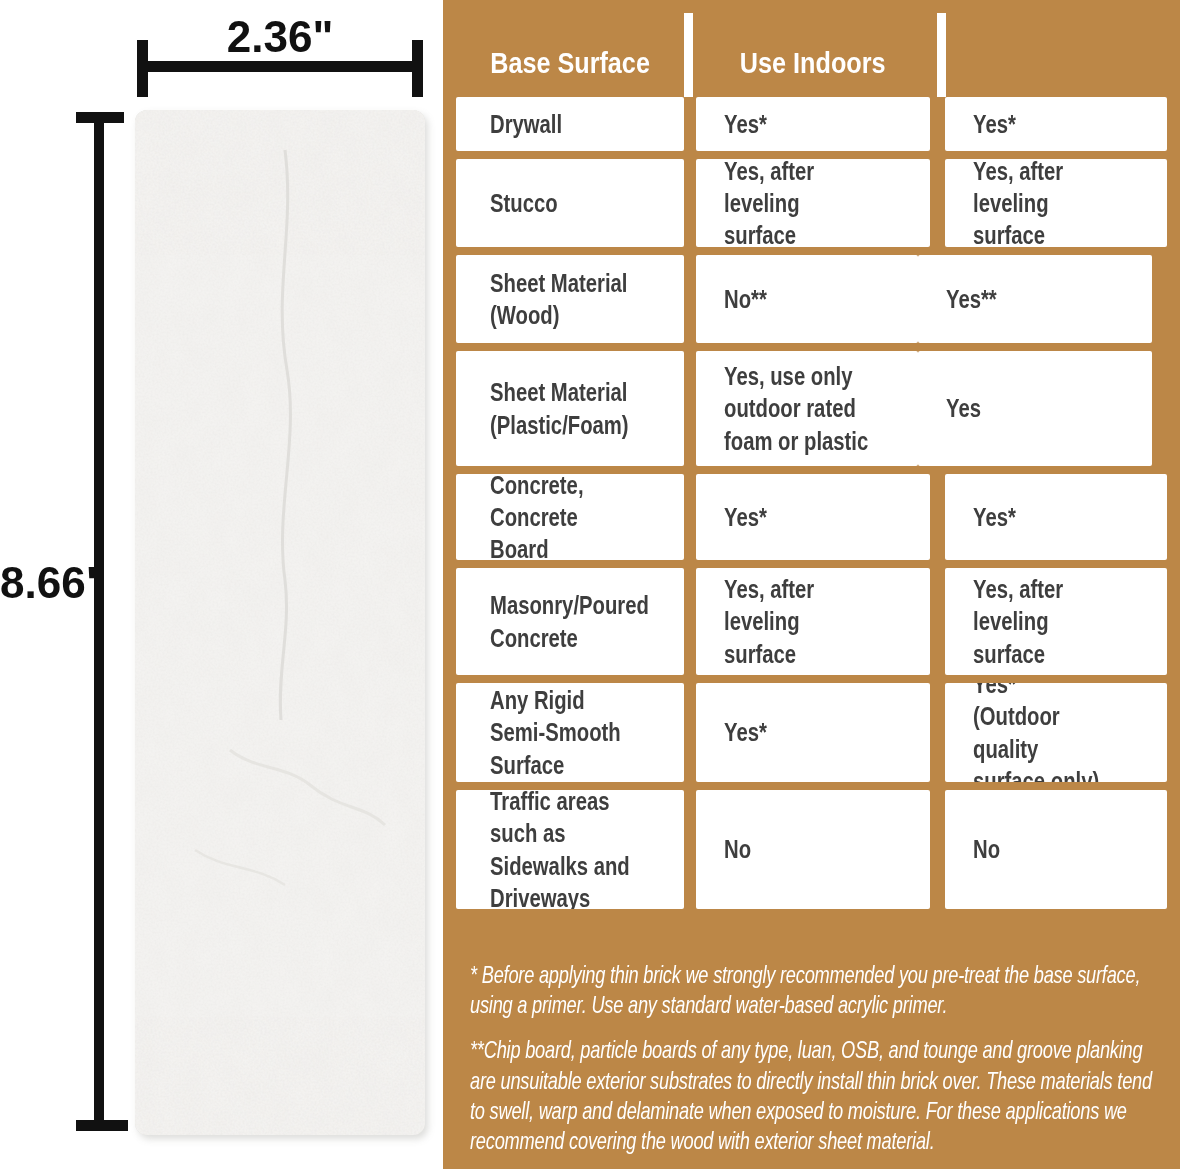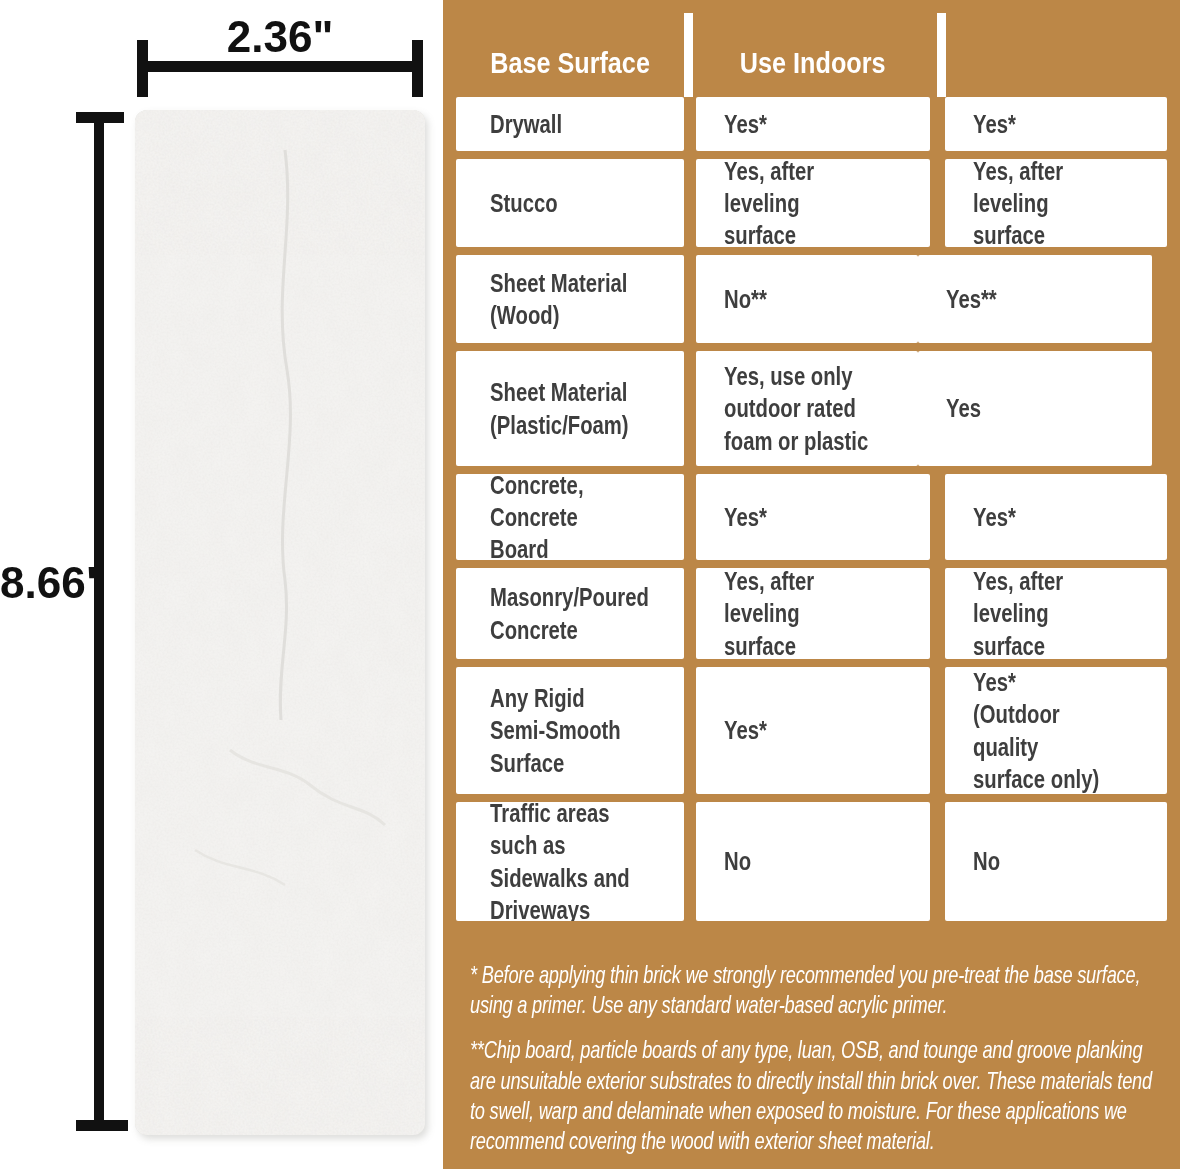--- a/index.html
+++ b/index.html
@@ -212,35 +212,35 @@
             <span>Concrete,
 Concrete Board</span>
           </div>
         <div class="cell c2">
             <span>Yes*</span>
           </div>
         <div class="cell c3">
             <span>Yes*</span>
           </div>
       </div>
-      <div class="trow" style="height:91px">
+      <div class="trow" style="height:107px">
         <div class="cell c1">
             <span>Masonry/Poured
 Concrete</span>
           </div>
         <div class="cell c2">
             <span>Yes, after leveling
 surface</span>
           </div>
         <div class="cell c3">
             <span>Yes, after leveling
 surface</span>
           </div>
       </div>
-      <div class="trow" style="height:127px">
+      <div class="trow" style="height:99px">
         <div class="cell c1">
             <span>Any Rigid
 Semi-Smooth
 Surface</span>
           </div>
         <div class="cell c2">
             <span>Yes*</span>
           </div>
         <div class="cell c3">
             <span>Yes*

